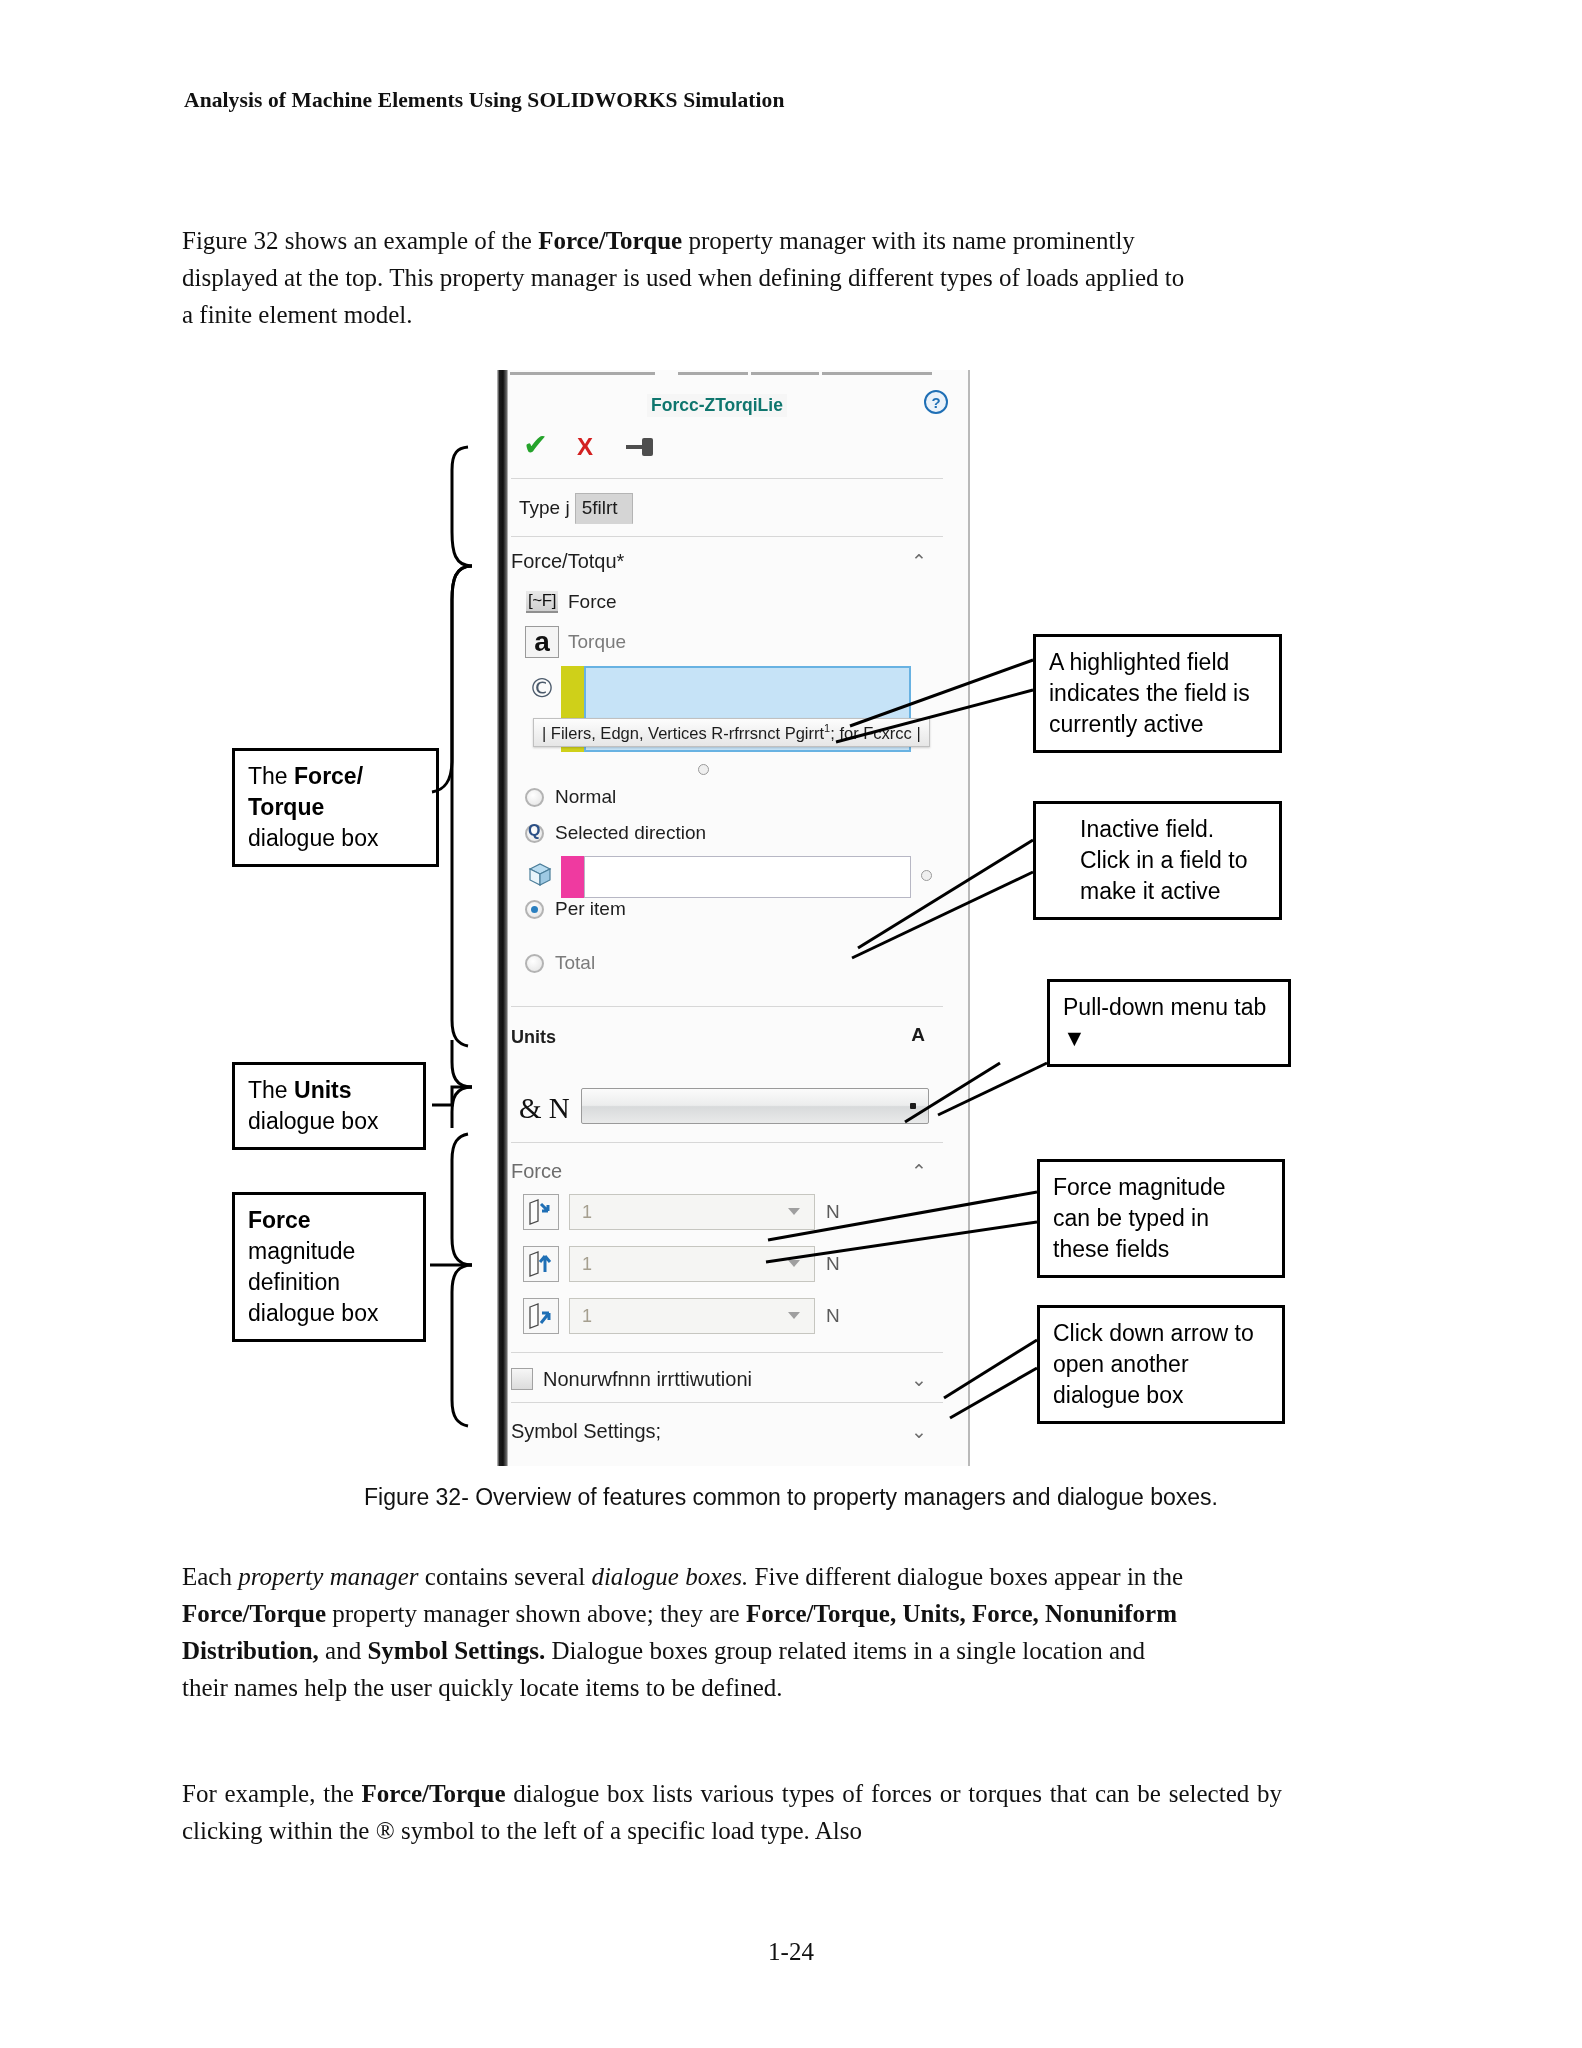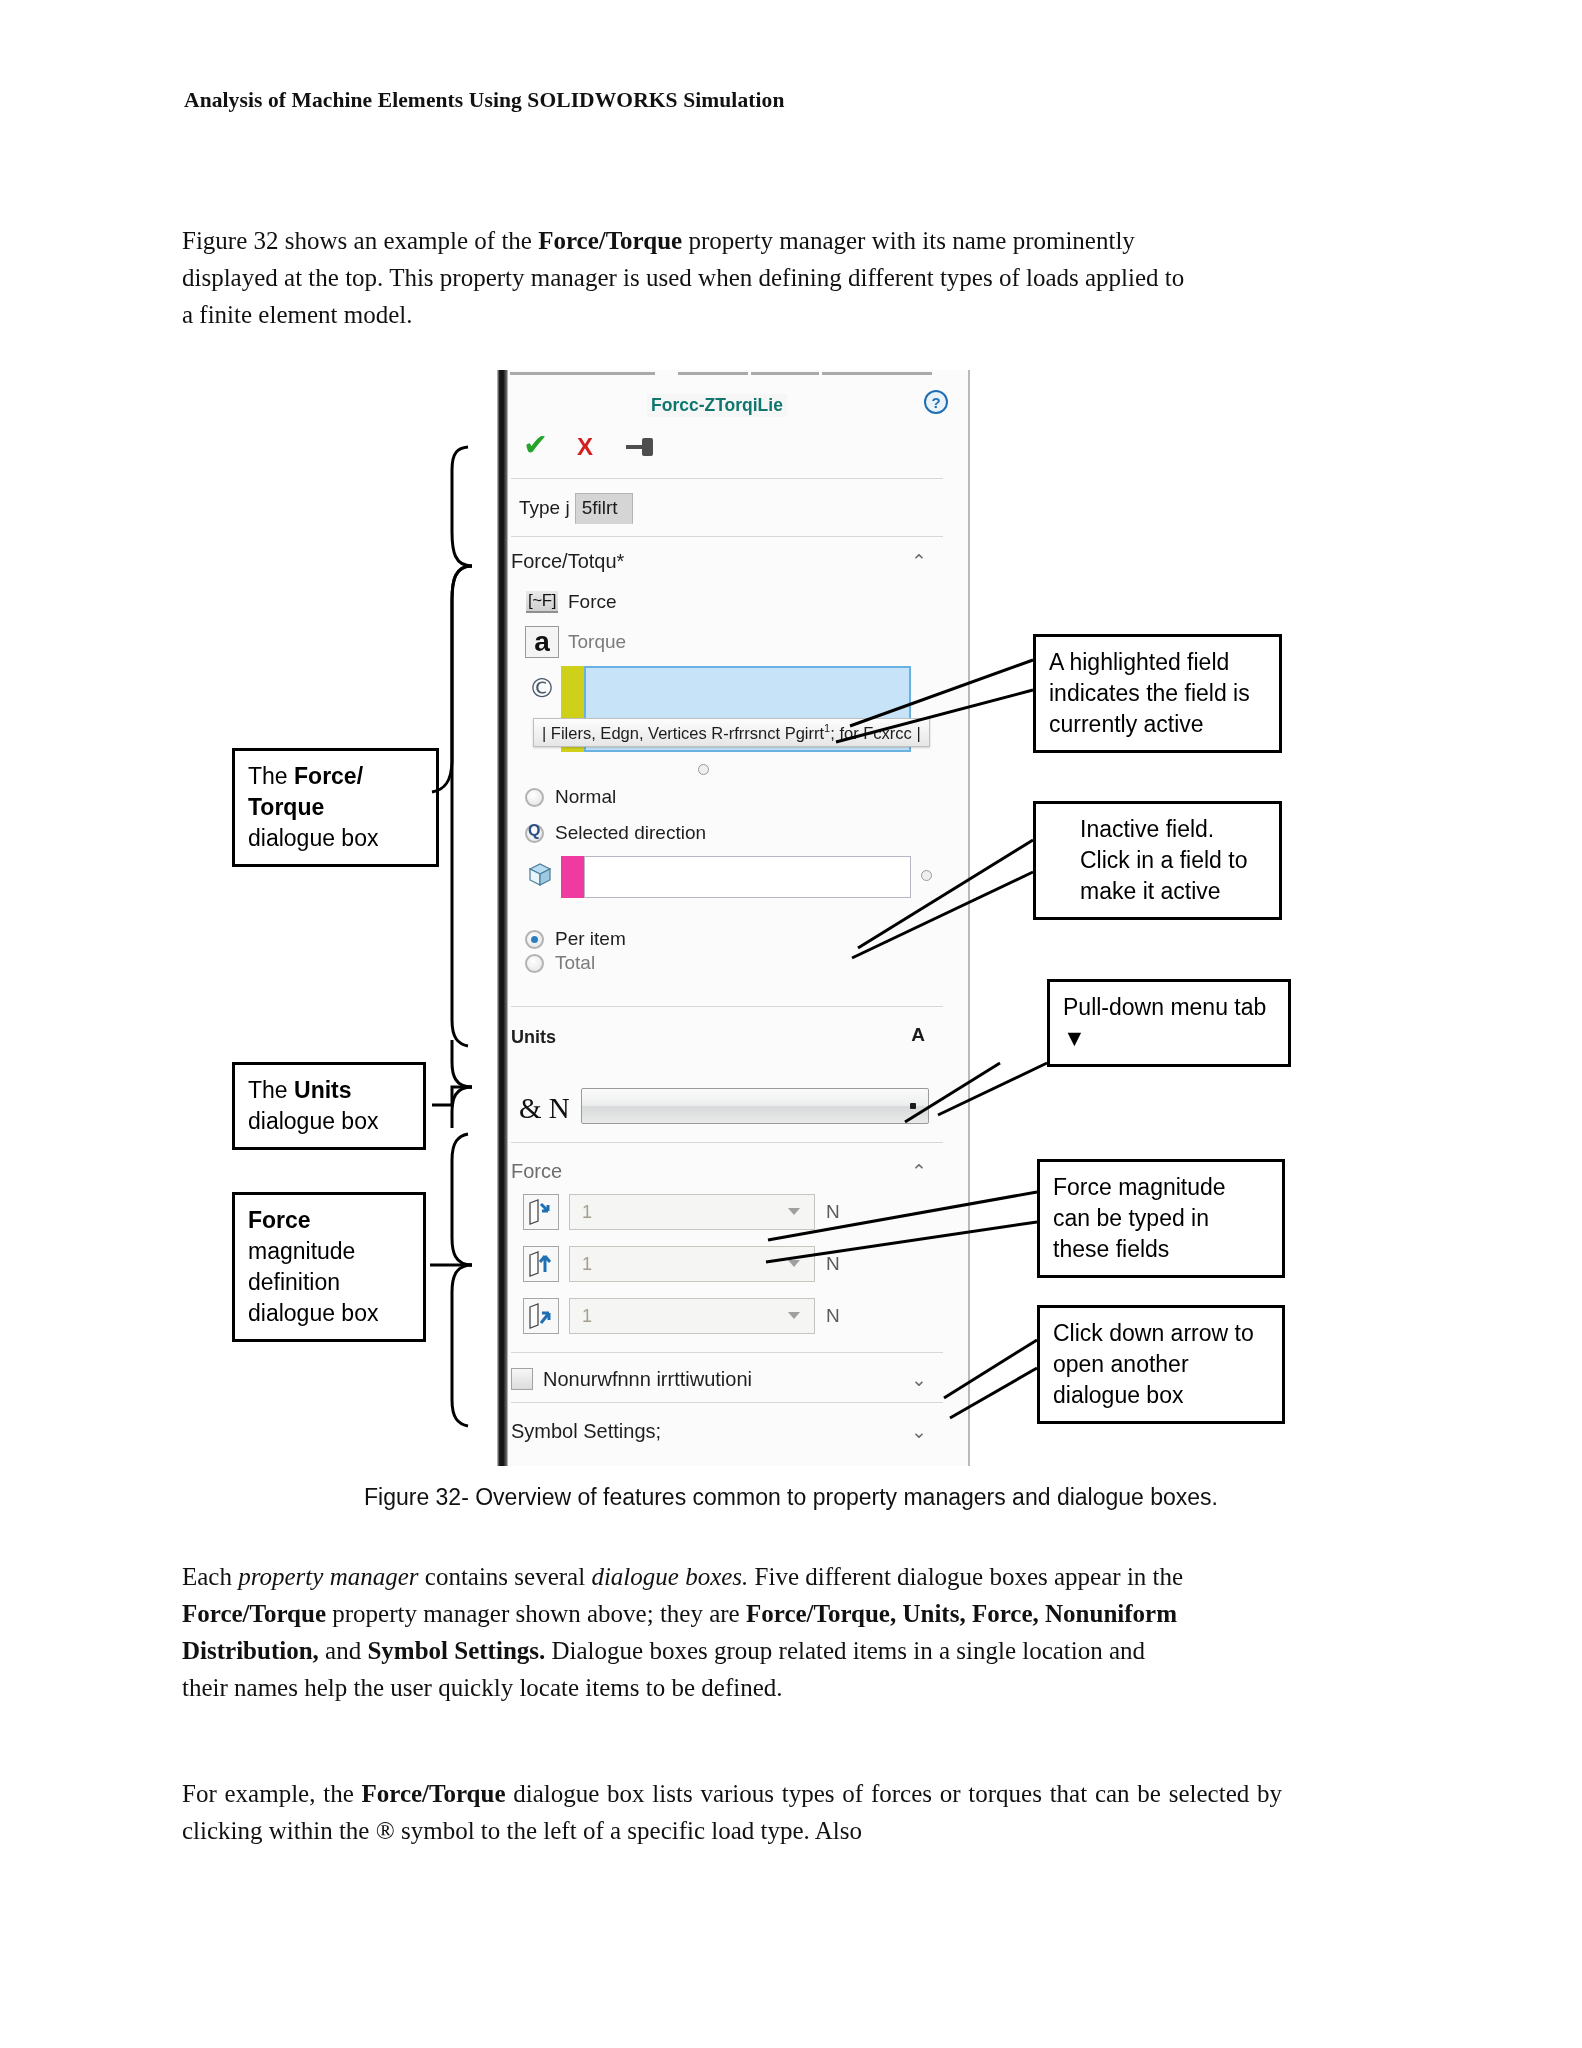--- a/index.html
+++ b/index.html
@@ -413,21 +413,21 @@
           <polygon points="25,9 15,14 15,25 25,20" fill="#9ec9e3" stroke="#4a7d99" stroke-width="1.2"></polygon>
         </svg>
       </span>
     </div>
     <div class="field inactive" style="left:64px; top:486px; width:350px;">
       <div class="swatch"></div>
       <div class="box"></div>
     </div>
     <div class="dot-handle" style="left:424px; top:500px;"></div>
 
-    <div class="opt-row" style="top:558px">
+    <div class="opt-row" style="top:528px">
       <span class="radio on"></span>
       <span>Per item</span>
     </div>
     <div class="opt-row gray" style="top:582px">
       <span class="radio"></span>
       <span>Total</span>
     </div>
 
     <div class="pm-divider" style="top:636px"></div>
 
@@ -575,14 +575,15 @@
   <div class="caption">Figure 32- Overview of features common to property managers and dialogue boxes.</div>
 
   <div class="para p-each">
     <span>Each </span><i>property manager</i><span> contains several </span><i>dialogue boxes.</i><span> Five different dialogue boxes appear in the </span><b>Force/Torque</b><span> property manager shown above; they are </span><b>Force/Torque, Units, Force, Nonuniform Distribution,</b><span> and </span><b>Symbol Settings.</b><span> Dialogue boxes group related items in a single location and their names help the user quickly locate items to be defined.</span>
   </div>
 
   <div class="para p-ex">
     <span>For example, the </span><b>Force/Torque</b><span> dialogue box lists various types of forces or torques that can be selected by clicking within the ® symbol to the left of a specific load type. Also</span>
   </div>
 
+  <div class="folio">1-24</div>
 
 </div>
 
 </body></html>

